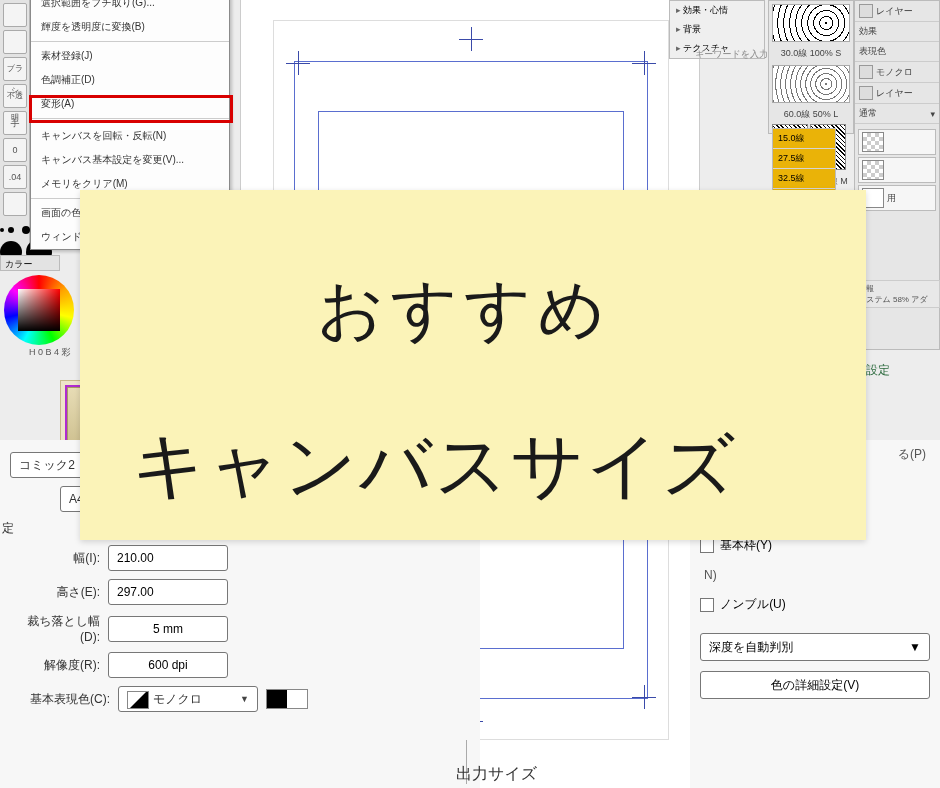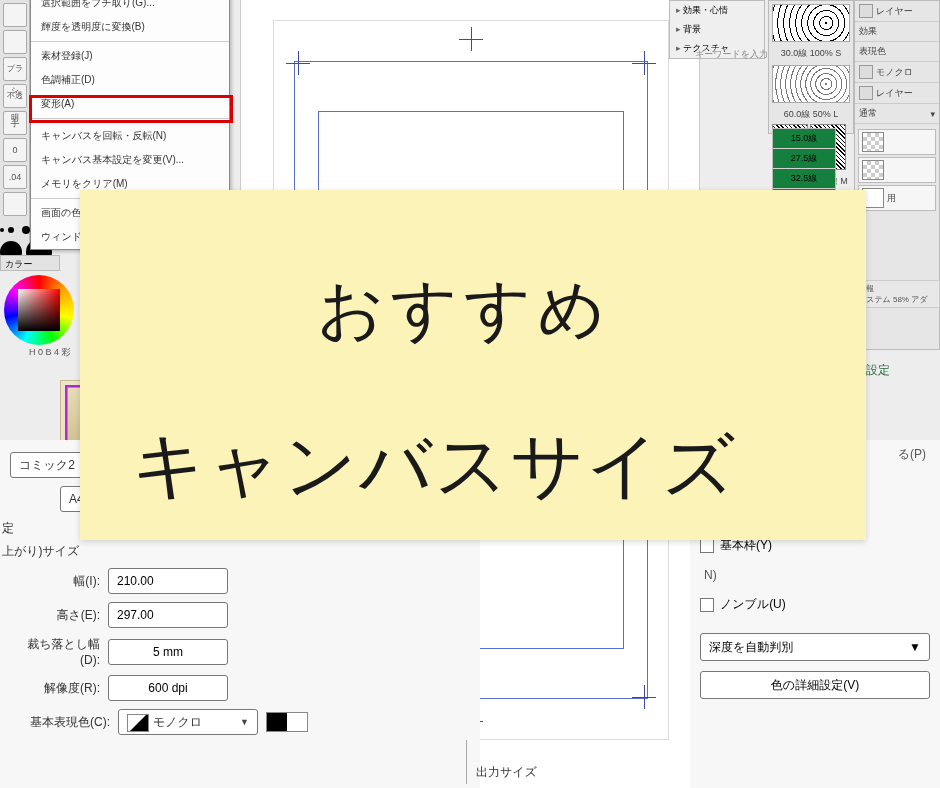--- a/index.html
+++ b/index.html
@@ -73,21 +73,21 @@
   .rp2 .row{padding:3px 4px;border-bottom:1px solid #ccc;display:flex;align-items:center;gap:3px;}
   .rp2 .ico{width:14px;height:14px;background:#ddd;border:1px solid #999;flex:none;}
   .rp2 .layers{padding:3px;}
   .rp2 .layer{height:26px;border:1px solid #bbb;margin:2px 0;display:flex;align-items:center;gap:3px;padding:0 3px;background:#f6f6f6;}
   .rp2 .thumb{width:22px;height:20px;border:1px solid #888;background:#fff;}
   .rp2 .thumb.chk{background:repeating-conic-gradient(#ccc 0 25%,#fff 0 50%) 0 0/8px 8px;}
   .sublist { position:absolute; right:175px; top:0; width:96px; background:#efefef; border:1px solid #bbb; font-size:9px; z-index:14;}
   .sublist .sli{padding:3px 6px;}
   .sublist .sli::before{content:"▸ ";color:#666;}
   .linewidths{position:absolute; right:104px; top:128px; width:64px; background:#eaeaea; border:1px solid #bbb; z-index:16; font-size:9px;}
-  .linewidths div{padding:3px 5px;text-align:center;border-bottom:1px solid #d4d4d4;background:#15803d;}
+  .linewidths div{padding:3px 5px;text-align:left;border-bottom:1px solid #d4d4d4;background:#eab308;}
 
   
   .export-title{position:absolute;right:50px;top:362px;font-size:12px;color:#2b6a3d;z-index:18;}
 
   
   .form { position:absolute; left:0; top:440px; width:480px; height:348px; background:#f7f7f7; font-size:12px; color:#333; z-index:20; padding-top:4px;}
   .form .dropdown, .form .txt, .form .btn {
     background:#fff; border:1px solid #777; border-radius:3px; height:26px; line-height:24px; padding:0 8px; font-size:12px;
   }
   .form .dropdown{display:inline-flex;align-items:center;justify-content:space-between;}
@@ -96,21 +96,21 @@
   .form .lbl{width:90px;text-align:right;}
   .form .txt{width:120px;text-align:left;}
   .form .btn{width:120px;text-align:center;}
   .form .sectionlbl{font-size:12px;color:#333;margin:6px 0 2px 2px;}
   .color-sample{display:inline-block;width:22px;height:18px;border:1px solid #888;vertical-align:middle;
     background:linear-gradient(135deg,#fff 49%,#000 51%);margin-right:4px;}
   .bw-pair{display:inline-flex;border:1px solid #888;height:20px;}
   .bw-pair span{width:20px;height:100%;}
   .bw-pair .b{background:#000;} .bw-pair .w{background:#fff;}
   .sep-v{position:absolute;left:466px;top:740px;height:44px;border-left:1px solid #aaa;z-index:20;}
-  .outlabel{position:absolute;left:476px;top:764px;font-size:12px;color:#333;z-index:20;}
+  .outlabel{position:absolute;left:456px;top:764px;font-size:16px;color:#333;z-index:20;}
 
   .form-right{position:absolute;right:0;top:440px;width:250px;height:348px;background:#f7f7f7;font-size:12px;z-index:19;}
   .form-right .chk{display:flex;align-items:center;gap:6px;margin:14px 10px;}
   .form-right .box{width:14px;height:14px;border:1px solid #777;background:#fff;}
   .form-right .dd{margin:20px 10px 10px;display:flex;align-items:center;justify-content:space-between;
     background:#fff;border:1px solid #777;border-radius:3px;height:28px;padding:0 8px;}
   .form-right .btn2{margin:8px 10px;background:#fff;border:1px solid #777;border-radius:3px;height:28px;text-align:center;line-height:26px;}
 
   .new-label{position:absolute;left:188px;top:362px;font-size:13px;color:#2b6a3d;z-index:18;}
   .thumb-panel{position:absolute;left:60px;top:380px;width:170px;height:76px;background:#eee4c9;border:1px solid #c7b98c;z-index:18;display:flex;gap:6px;padding:6px;}
@@ -273,21 +273,20 @@
         <span class="arrow">▼</span>
     </div>
   </div>
   <div class="row">
     <div class="dropdown" style="width:210px;margin-left:50px">
       <span>A4判 モノクロ(600dpi)</span>
         <span class="arrow">▼</span>
     </div>
   </div>
   <div class="sectionlbl">定</div>
-  <div class="sectionlbl">上がり)サイズ</div>
 
   <div class="row">
       <span class="lbl">幅(I):</span>
     <input class="txt" value="210.00" style="">
     </div>
   <div class="row">
       <span class="lbl">高さ(E):</span>
     <input class="txt" value="297.00" style="">
     </div>
   <div class="row">

